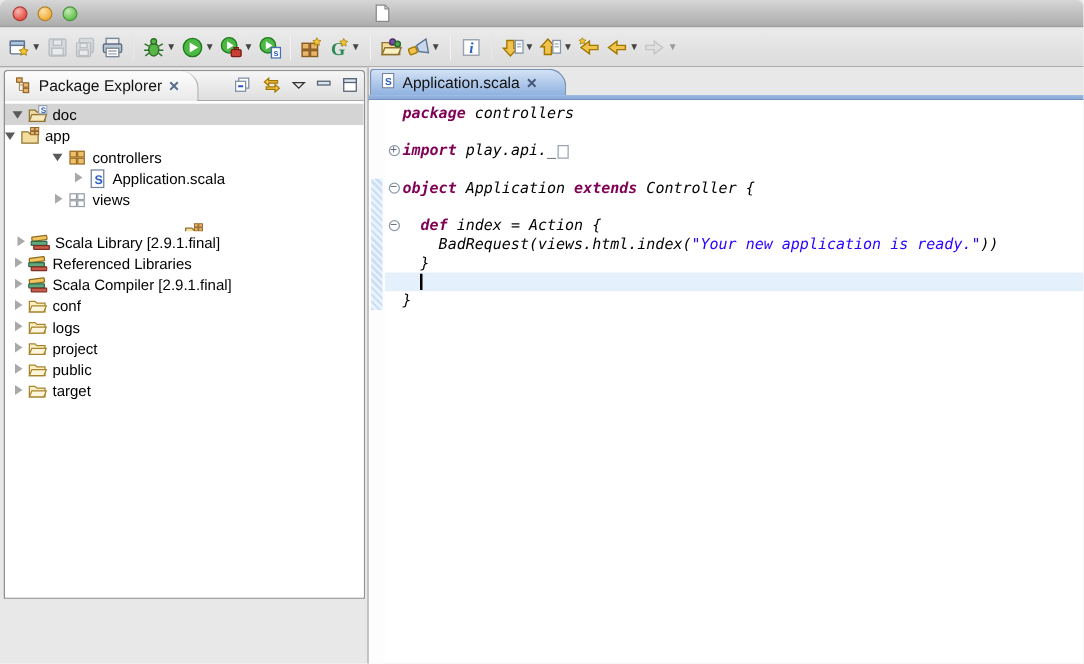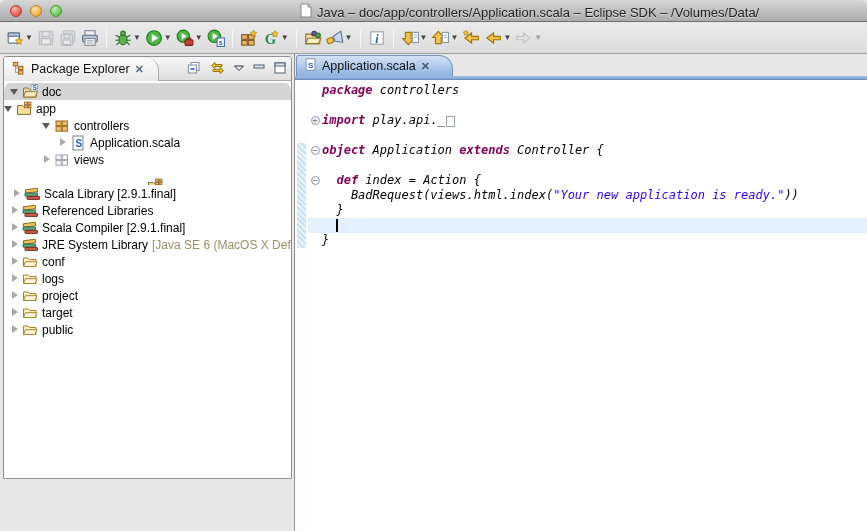--- a/index.html
+++ b/index.html
@@ -33,21 +33,21 @@
     background:#fff;border:1px solid #8F8F8F;border-radius:3px 3px 0 0;}
   .pkg-header{position:relative;height:24px;background:linear-gradient(#F7F7F7,#DEDEDE);
     border-bottom:1px solid #A9A9A9;border-radius:3px 3px 0 0;}
   .pkg-tab{position:absolute;left:0;top:0;height:24px;display:flex;align-items:center;gap:5px;
     padding:0 14px 0 8px;background:linear-gradient(#FDFDFD,#E9E9E9);
     border-right:1px solid #ABABAB;border-radius:3px 14px 0 0;}
   .pkg-tab-label{font-size:12.5px;color:#111;}
   .pkg-close{color:#5A6E8C;font-size:11px;font-weight:bold;cursor:default;}
   .pkg-tools{position:absolute;right:4px;top:3px;display:flex;align-items:center;gap:7px;}
   .pkg-tools span{display:flex;cursor:default;}
-  .tree{position:absolute;left:0;top:24px;right:0;bottom:0;overflow:hidden;background:#fff;padding-top:2px;border-radius:10px;}
+  .tree{position:absolute;left:0;top:24px;right:0;bottom:0;overflow:hidden;background:#fff;padding-top:2px;}
   .tree-row{position:relative;height:17px;display:flex;align-items:center;white-space:nowrap;overflow:hidden;}
   .tree-row.selected{background:#D4D4D4;}
   .expander{width:10px;height:10px;flex:0 0 10px;margin-right:2px;position:relative;}
   .expander.expanded::after{content:"";position:absolute;left:0;top:2px;
     border-left:4.5px solid transparent;border-right:4.5px solid transparent;border-top:6px solid #5A5A5A;}
   .expander.collapsed::after{content:"";position:absolute;left:2px;top:0;
     border-top:4.5px solid transparent;border-bottom:4.5px solid transparent;border-left:6px solid #A9A9A9;}
   .tree-icon{flex:0 0 16px;margin-right:4px;display:flex;}
   .tree-label{font-size:12px;}
   .tree-suffix{font-size:12px;color:#9B8F68;margin-left:4px;}
@@ -90,21 +90,20 @@
       <div class="light yellow"></div>
       <div class="light green"></div>
     </div>
     <div class="title-wrap">
       <span>
         <svg width="12" height="15" viewBox="0 0 12 15">
             <path d="M1 1h7l3 3v10H1z" fill="#fff" stroke="#8A8A8A"></path>
             <path d="M8 1v3h3" fill="none" stroke="#8A8A8A"></path>
           </svg>
       </span>
-      <span class="title-text">Java – doc/app/controllers/Application.scala – Eclipse SDK – /Volumes/Data/</span>
     </div>
   </div>
 
   <div class="toolbar">
       <div class="tb-btn">
         <span>
           <svg width="18" height="18" viewBox="0 0 16 16">
             <rect x="2" y="3.5" width="10" height="9" rx="1" fill="#fff" stroke="#5F7590"></rect>
             <rect x="2" y="3.5" width="10" height="3" fill="#AFC6E2" stroke="#5F7590"></rect>
             <path d="M11.5 7.5 l1 2 2.2.3 -1.6 1.5 .4 2.2 -2-1 -2 1 .4-2.2 -1.6-1.5 2.2-.3z" fill="#F4C430" stroke="#A07800" stroke-width=".6"></path>
@@ -450,32 +449,20 @@
                 <rect x="1" y="7" width="12.5" height="3.2" rx=".5" fill="#5FA97E" stroke="#2F6B4A"></rect>
                 <rect x="3" y="10.4" width="12.5" height="3" rx=".5" fill="#C95B4A" stroke="#7E2E22"></rect>
               </svg>
             </span>
             <span class="tree-label">Scala Compiler [2.9.1.final]</span>
           </div>
           <div class="tree-row" style="padding-left: 6px;">
             <span class="expander collapsed"></span>
             <span class="tree-icon">
               <svg width="16" height="16" viewBox="0 0 16 16">
-                <rect x="1.5" y="3" width="12" height="3.4" rx=".5" fill="#F0C75E" stroke="#8F6A1D" transform="rotate(-7 7.5 4.7)"></rect>
-                <rect x="1" y="7" width="12.5" height="3.2" rx=".5" fill="#5FA97E" stroke="#2F6B4A"></rect>
-                <rect x="3" y="10.4" width="12.5" height="3" rx=".5" fill="#C95B4A" stroke="#7E2E22"></rect>
-              </svg>
-            </span>
-            <span class="tree-label">JRE System Library</span>
-            <span class="tree-suffix">[Java SE 6 (MacOS X Def</span>
-          </div>
-          <div class="tree-row" style="padding-left: 6px;">
-            <span class="expander collapsed"></span>
-            <span class="tree-icon">
-              <svg width="16" height="16" viewBox="0 0 16 16">
                 <path d="M1.5 12.5 V4 h4.5 l1.5 1.5 H14 v7z" fill="#FBF0C4" stroke="#A8842B"></path>
                 <path d="M1.5 12.5 l2-4.8 H15 l-2 4.8z" fill="#FDF6DC" stroke="#A8842B"></path>
               </svg>
             </span>
             <span class="tree-label">conf</span>
           </div>
           <div class="tree-row" style="padding-left: 6px;">
             <span class="expander collapsed"></span>
             <span class="tree-icon">
               <svg width="16" height="16" viewBox="0 0 16 16">
@@ -496,31 +483,31 @@
             <span class="tree-label">project</span>
           </div>
           <div class="tree-row" style="padding-left: 6px;">
             <span class="expander collapsed"></span>
             <span class="tree-icon">
               <svg width="16" height="16" viewBox="0 0 16 16">
                 <path d="M1.5 12.5 V4 h4.5 l1.5 1.5 H14 v7z" fill="#FBF0C4" stroke="#A8842B"></path>
                 <path d="M1.5 12.5 l2-4.8 H15 l-2 4.8z" fill="#FDF6DC" stroke="#A8842B"></path>
               </svg>
             </span>
-            <span class="tree-label">target</span>
+            <span class="tree-label">public</span>
           </div>
           <div class="tree-row" style="padding-left: 6px;">
             <span class="expander collapsed"></span>
             <span class="tree-icon">
               <svg width="16" height="16" viewBox="0 0 16 16">
                 <path d="M1.5 12.5 V4 h4.5 l1.5 1.5 H14 v7z" fill="#FBF0C4" stroke="#A8842B"></path>
                 <path d="M1.5 12.5 l2-4.8 H15 l-2 4.8z" fill="#FDF6DC" stroke="#A8842B"></path>
               </svg>
             </span>
-            <span class="tree-label">public</span>
+            <span class="tree-label">target</span>
           </div>
         </div>
     </div>
 
     <div class="editor-panel">
       <div class="tab-bar">
         <div class="etab">
           <span>
             <svg width="13" height="15" viewBox="0 0 16 16">
                 <rect x="2.5" y="1" width="11" height="14" fill="#fff" stroke="#70819B"></rect>

